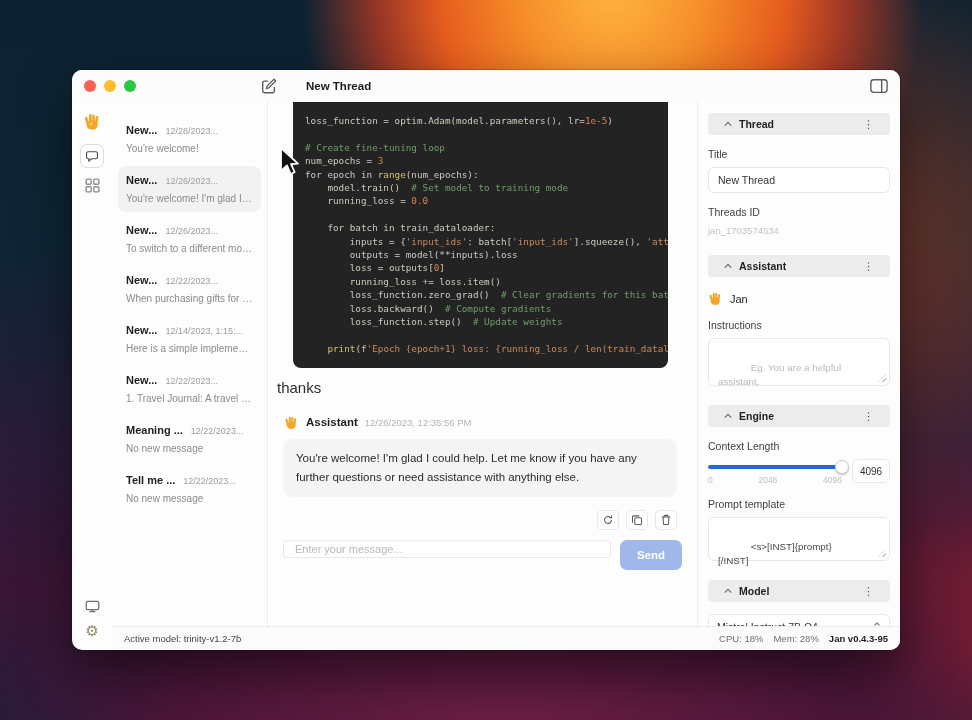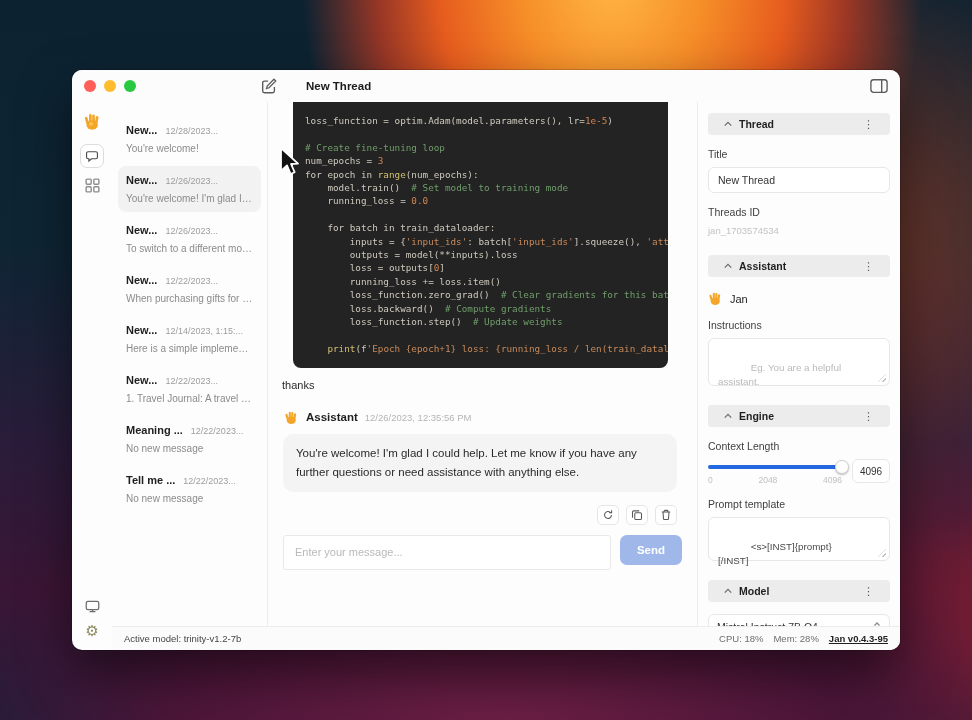--- a/index.html
+++ b/index.html
@@ -63,30 +63,30 @@
     background:#232323; border-radius:0 0 8px 8px; padding:12px 12px; overflow:hidden;
     font-family:"DejaVu Sans Mono", monospace; font-size:9.3px; line-height:13.4px;
     white-space:pre; color:#d4d4d4;
   }
   .code-line { min-height:13.4px; }
   .tok-p{color:#cfcabe;} .tok-c{color:#6f9e6a;} .tok-s{color:#c98a5a;} .tok-n{color:#d1854f;} .tok-f{color:#d3c071;}
   .msg-head { display:flex; align-items:center; gap:7px; margin:18px 15px 0; }
   .avatar { width:16px; height:16px; border-radius:50%; background:#ececec; display:flex; align-items:center; justify-content:center; overflow:hidden; }
   .msg-role { font-size:11.5px; font-weight:700; color:#1f1f1f; }
   .msg-time { font-size:9.5px; color:#b5b5b5; }
-  .user-text { margin:11px 14px 0; font-size:11px; color:#2b2b2b; }
+  .user-text { margin:11px 9px 0; font-size:15px; color:#2b2b2b; }
   .assistant-bubble {
     margin:9px 20px 0 15px; background:#f4f4f4; border-radius:10px; padding:10px 13px;
     font-size:11.5px; line-height:1.65; color:#2b2b2b;
   }
   .msg-actions { margin:13px 20px 0; display:flex; justify-content:flex-end; gap:7px; }
   .action-btn { width:22px; height:20px; border:1px solid #e6e6e6; border-radius:5px; background:#fff;
                 display:flex; align-items:center; justify-content:center; }
   .input-row { margin:10px 15px 0; display:flex; gap:9px; }
-  .chat-input { flex:1; height:35px; border:1px solid #e8e8e8; border-radius:3px; padding:0 11px;
+  .chat-input { flex:1; height:18px; border:1px solid #e8e8e8; border-radius:3px; padding:0 11px;
                 font-size:11px; font-family:"Liberation Sans", sans-serif; color:#333; outline:none; background:#fff; }
   .chat-input::placeholder { color:#b9b9b9; }
   .send-btn { width:62px; height:30px; border:none; border-radius:7px; background:#9fb8e9; color:#fff;
               font-size:11.5px; font-weight:600; font-family:"Liberation Sans", sans-serif; }
 
   
   .panel { flex:1; padding:10px 10px 0; overflow:hidden; }
   .section-header { height:22px; background:#ececec; border-radius:4px; display:flex; align-items:center;
                     gap:7px; padding:0 16px; margin-top:19px; }
   .section-header:first-child { margin-top:1px; }
@@ -118,21 +118,21 @@
                 display:flex; align-items:center; padding:0 8px; }
   .select-value { flex:1; font-size:10.5px; color:#333; white-space:nowrap; overflow:hidden; }
   .select-chevrons { width:8px; height:12px; display:flex; }
 
   
   .status-bar { flex:0 0 24px; border-top:1px solid #ececec; background:#fbfbfb; display:flex; align-items:center;
                 padding:0 12px; font-size:9.5px; color:#6e6e6e; }
   .sb-left { color:#454545; }
   .sb-spacer { flex:1; }
   .sb-item { margin-left:10px; }
-  .sb-version { font-weight:700; color:#1f1f1f;text-decoration:underline; }
+  .sb-version { font-weight:700; color:#1f1f1f; }
 
   
   .cursor { position:absolute; left:278px; top:146px; width:21px; height:30px; z-index:99; pointer-events:none; }
 
   svg { display:block; width:100%; height:100%; }
 </style>
 </head>
 <body>
 
 <div class="window">

